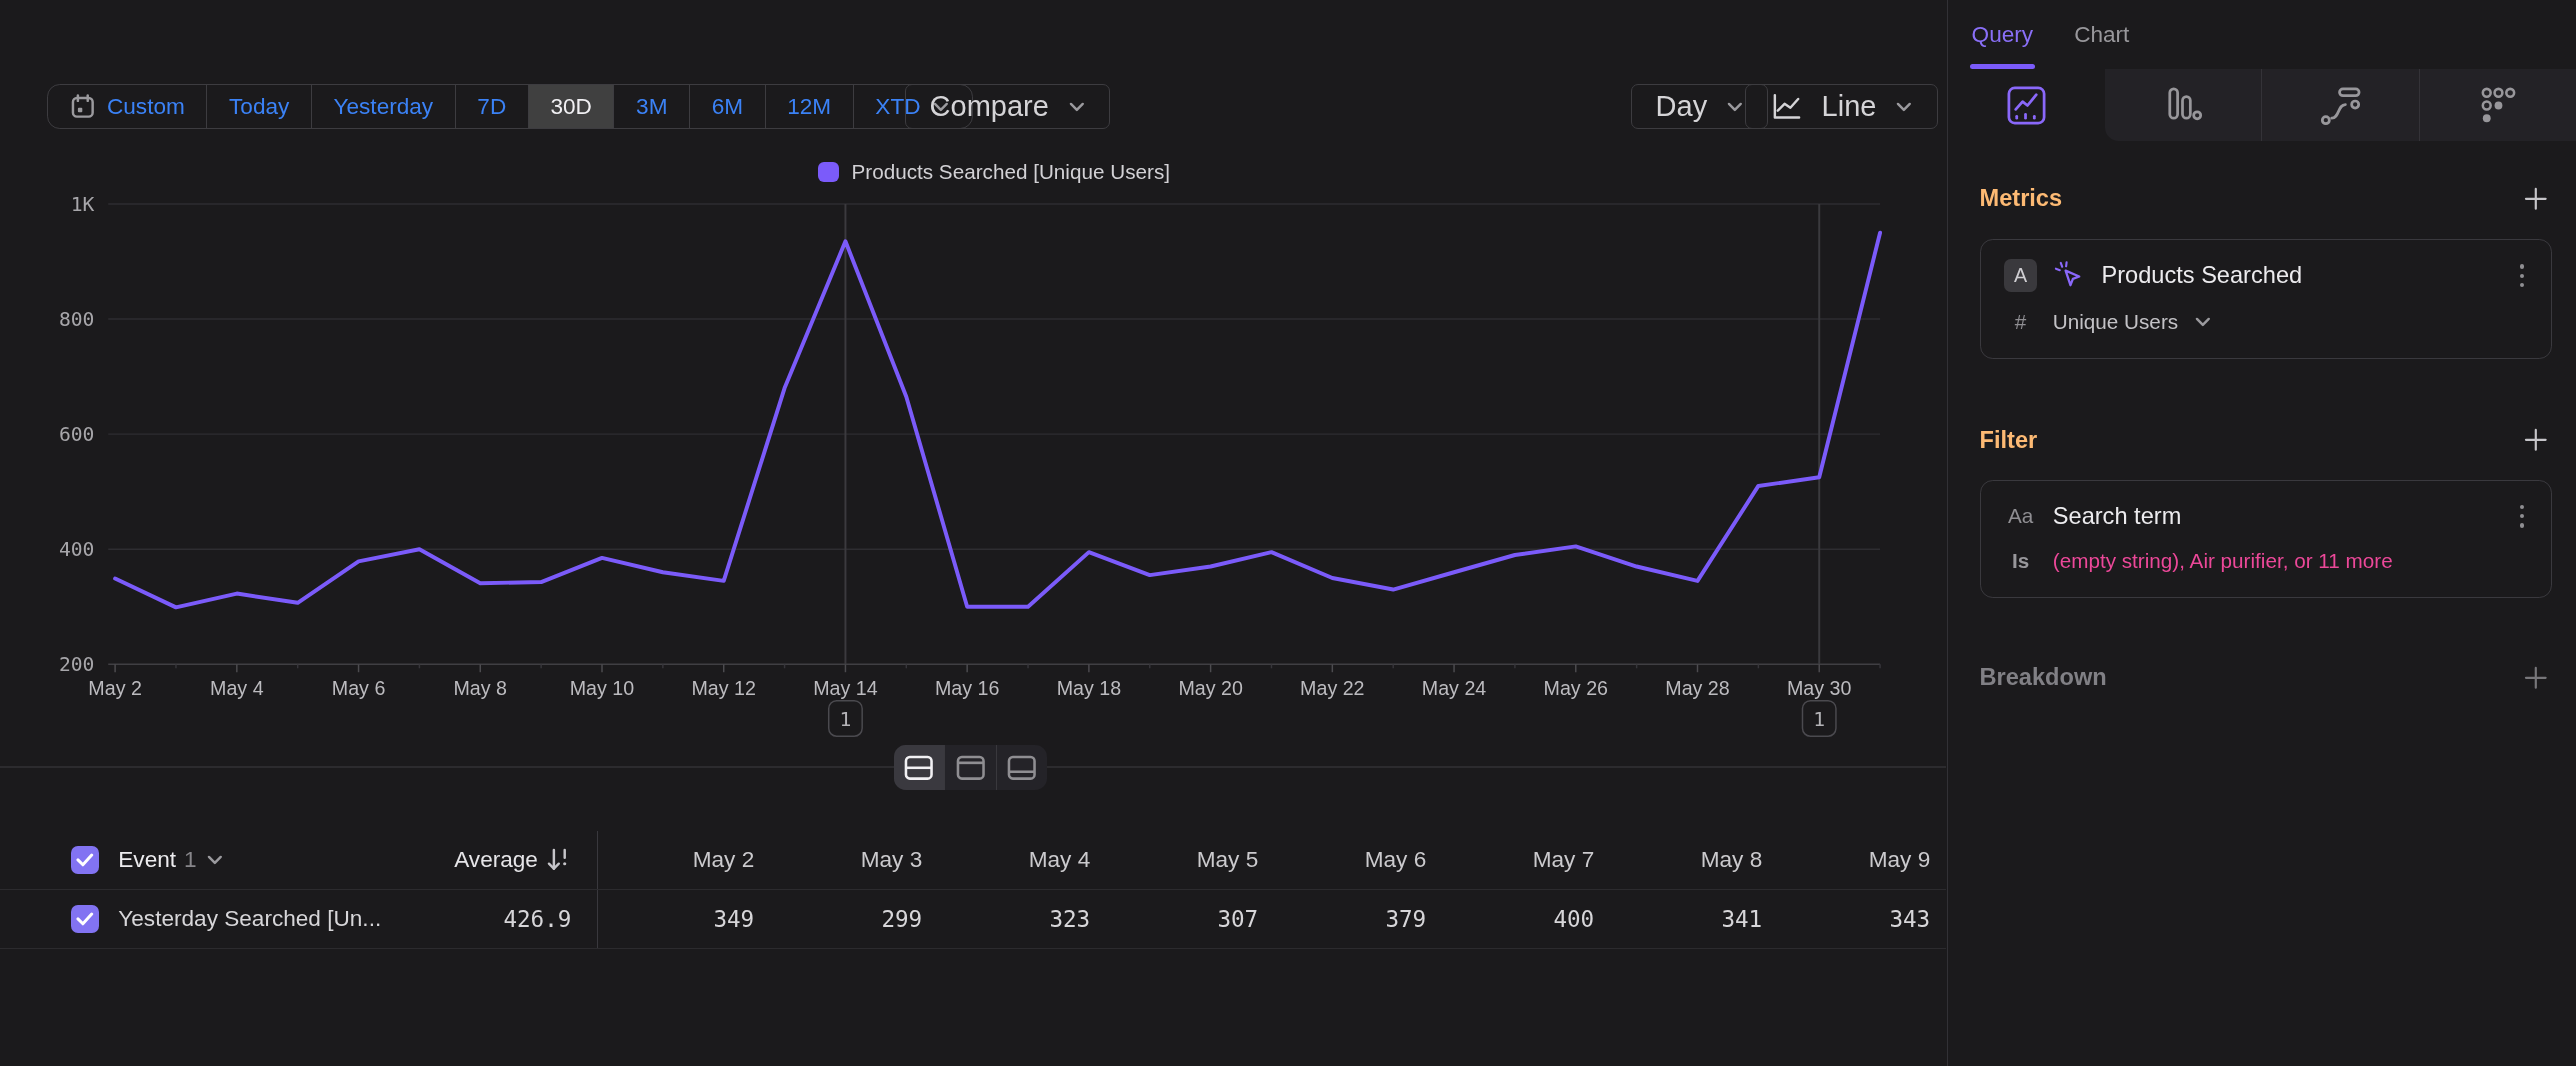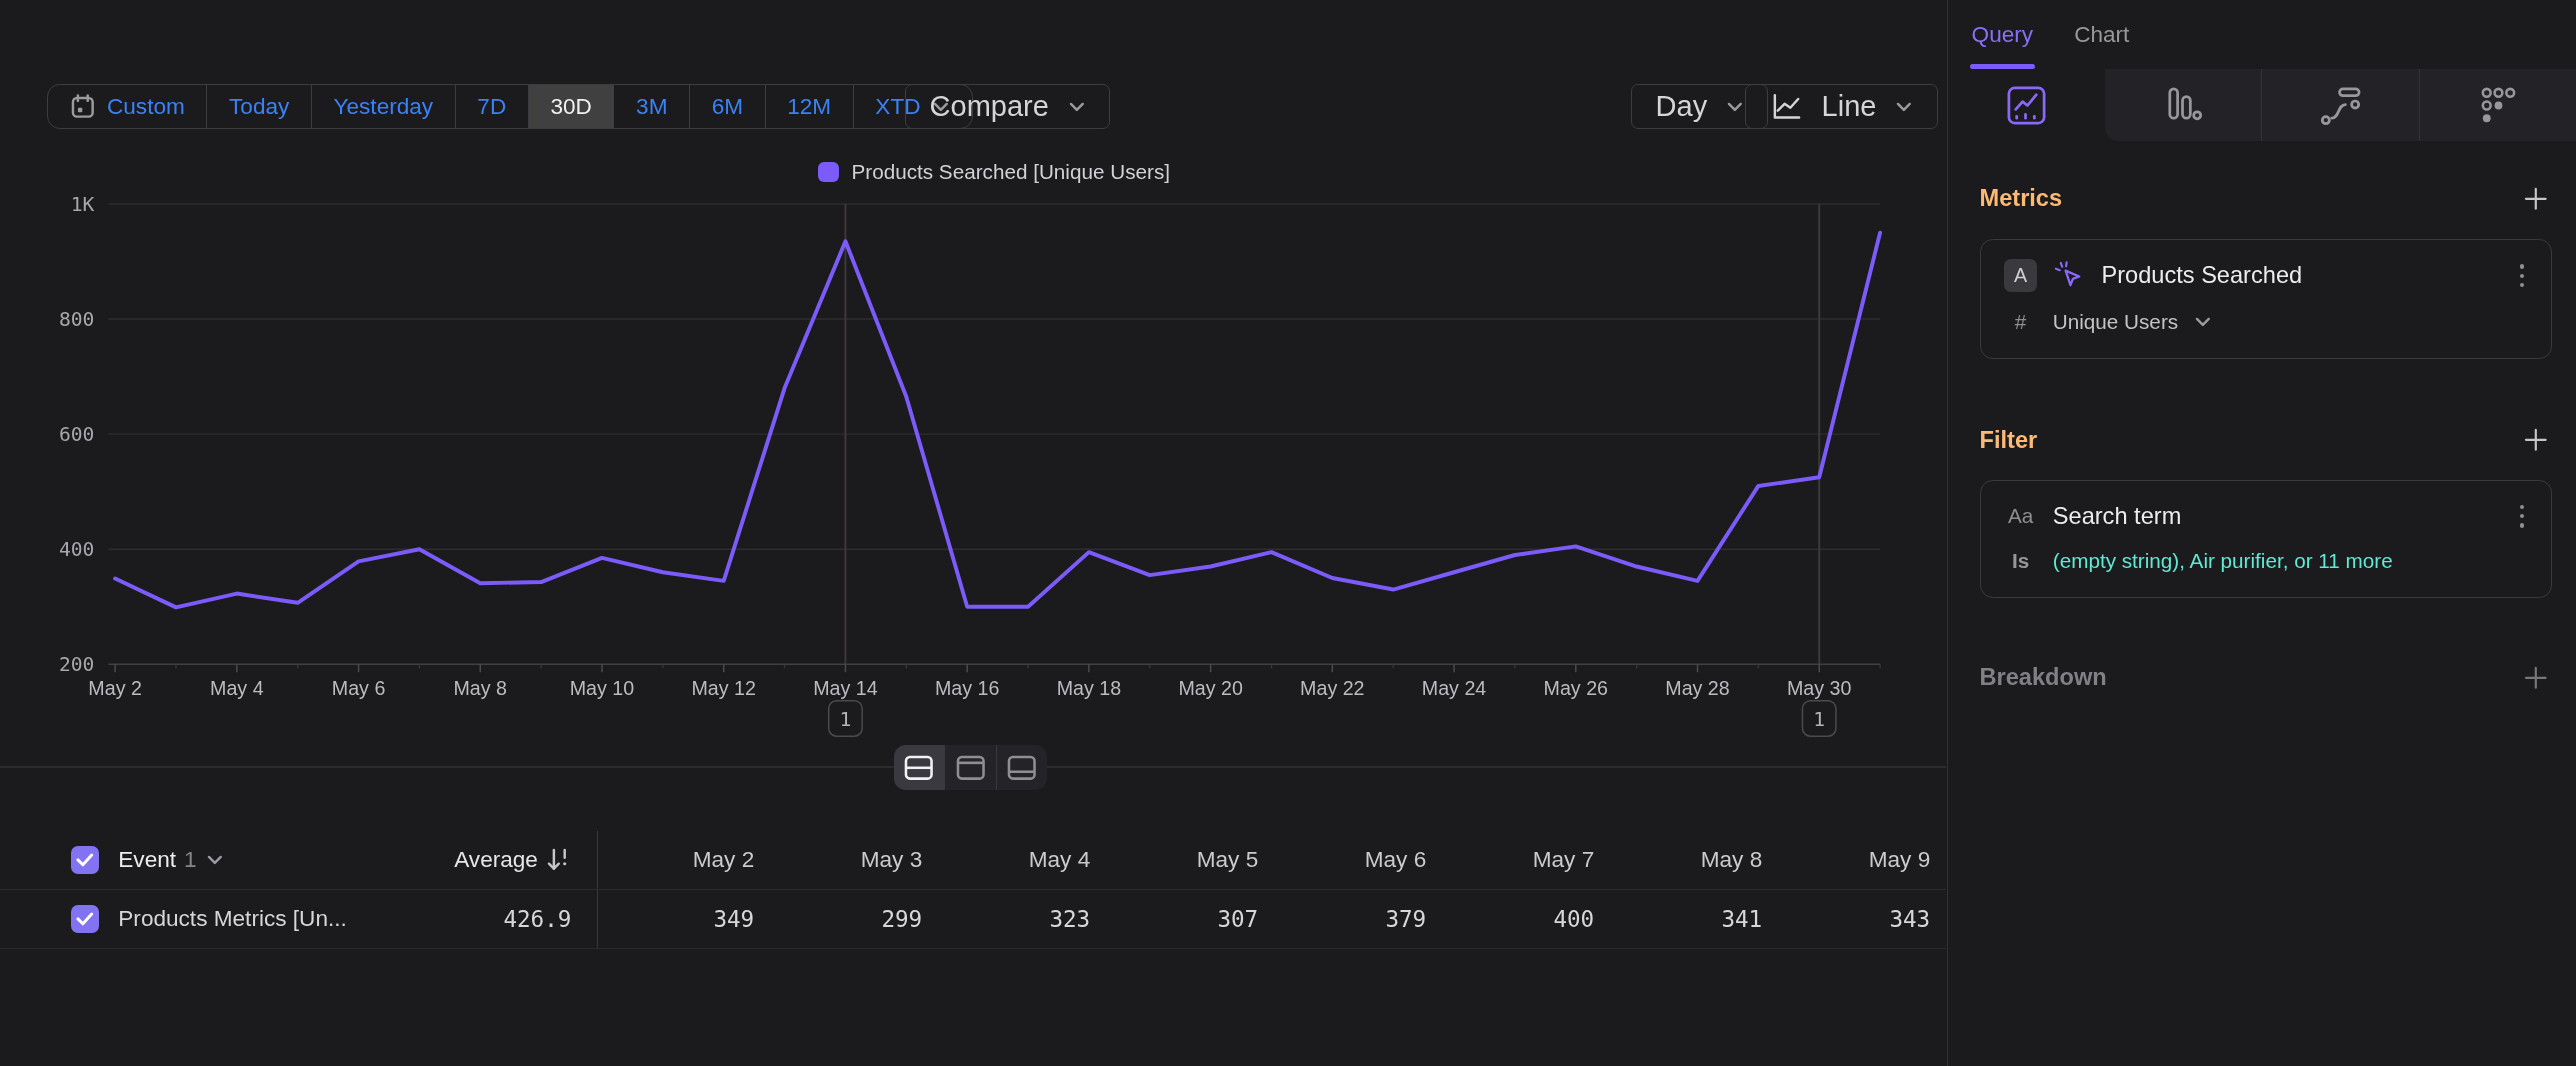--- a/index.html
+++ b/index.html
@@ -79,21 +79,21 @@
   .letter-badge { width:33px; height:33px; border-radius:6.9px; background:#3a393d; color:#cfced2;
     font-size:19.7px; display:flex; align-items:center; justify-content:center; flex:none; }
   .aa-badge { width:33px; text-align:center; color:#8f8e92; font-size:20.7px; flex:none; }
   .card-name { font-size:23.6px; color:#ecebee; }
   .kebab { margin-left:auto; display:flex; flex-direction:column; gap:4.9px; padding:3.9px; }
   .kebab i { width:4.4px; height:4.4px; border-radius:50%; background:#8f8e92; }
   .card-row2 { display:flex; align-items:center; gap:15.7px; margin-top:17.7px; }
   .hash { width:33px; text-align:center; color:#8f8e92; font-size:20.7px; flex:none; }
   .agg-label { font-size:20.7px; color:#c3c2c6; }
   .op { width:33px; text-align:center; color:#98979b; font-size:20.7px; flex:none;font-weight:bold; }
-  .filter-value { font-size:20.7px; color:#5eead4; }
+  .filter-value { font-size:20.7px; color:#ec4899; }
   .plus-btn { width:33px; height:33px; display:flex; align-items:center; justify-content:center; }
 </style>
 </head>
 <body>
 
 <div id="main">
 
   <svg id="chart-svg" viewBox="0 0 1978 1084">
       <line x1="110" y1="675" x2="1911" y2="675" stroke="#403f43" stroke-width="1.5"></line>
       <text x="96" y="682" text-anchor="end" fill="#a7a6aa" font-size="20" font-family="DejaVu Sans Mono, monospace">200</text>
@@ -285,21 +285,21 @@
         </div>
     </div>
     <div id="table-rows">
         <div class="t-row">
           <div class="t-left">
             <span class="checkbox">
               <svg width="17.7" height="13.8" viewBox="0 0 18 14">
                 <polyline points="2,7 7,12 16,2" style="fill:none;stroke:#fff;stroke-width:3;stroke-linecap:round;stroke-linejoin:round"></polyline>
               </svg>
             </span>
-            <span class="row-name">Products Metrics [Un...</span>
+            <span class="row-name">Yesterday Searched [Un...</span>
             <span class="avg-value">426.9</span>
           </div>
           <div class="t-cell val">349</div>
           <div class="t-cell val">299</div>
           <div class="t-cell val">323</div>
           <div class="t-cell val">307</div>
           <div class="t-cell val">379</div>
           <div class="t-cell val">400</div>
           <div class="t-cell val">341</div>
           <div class="t-cell val">343</div>

